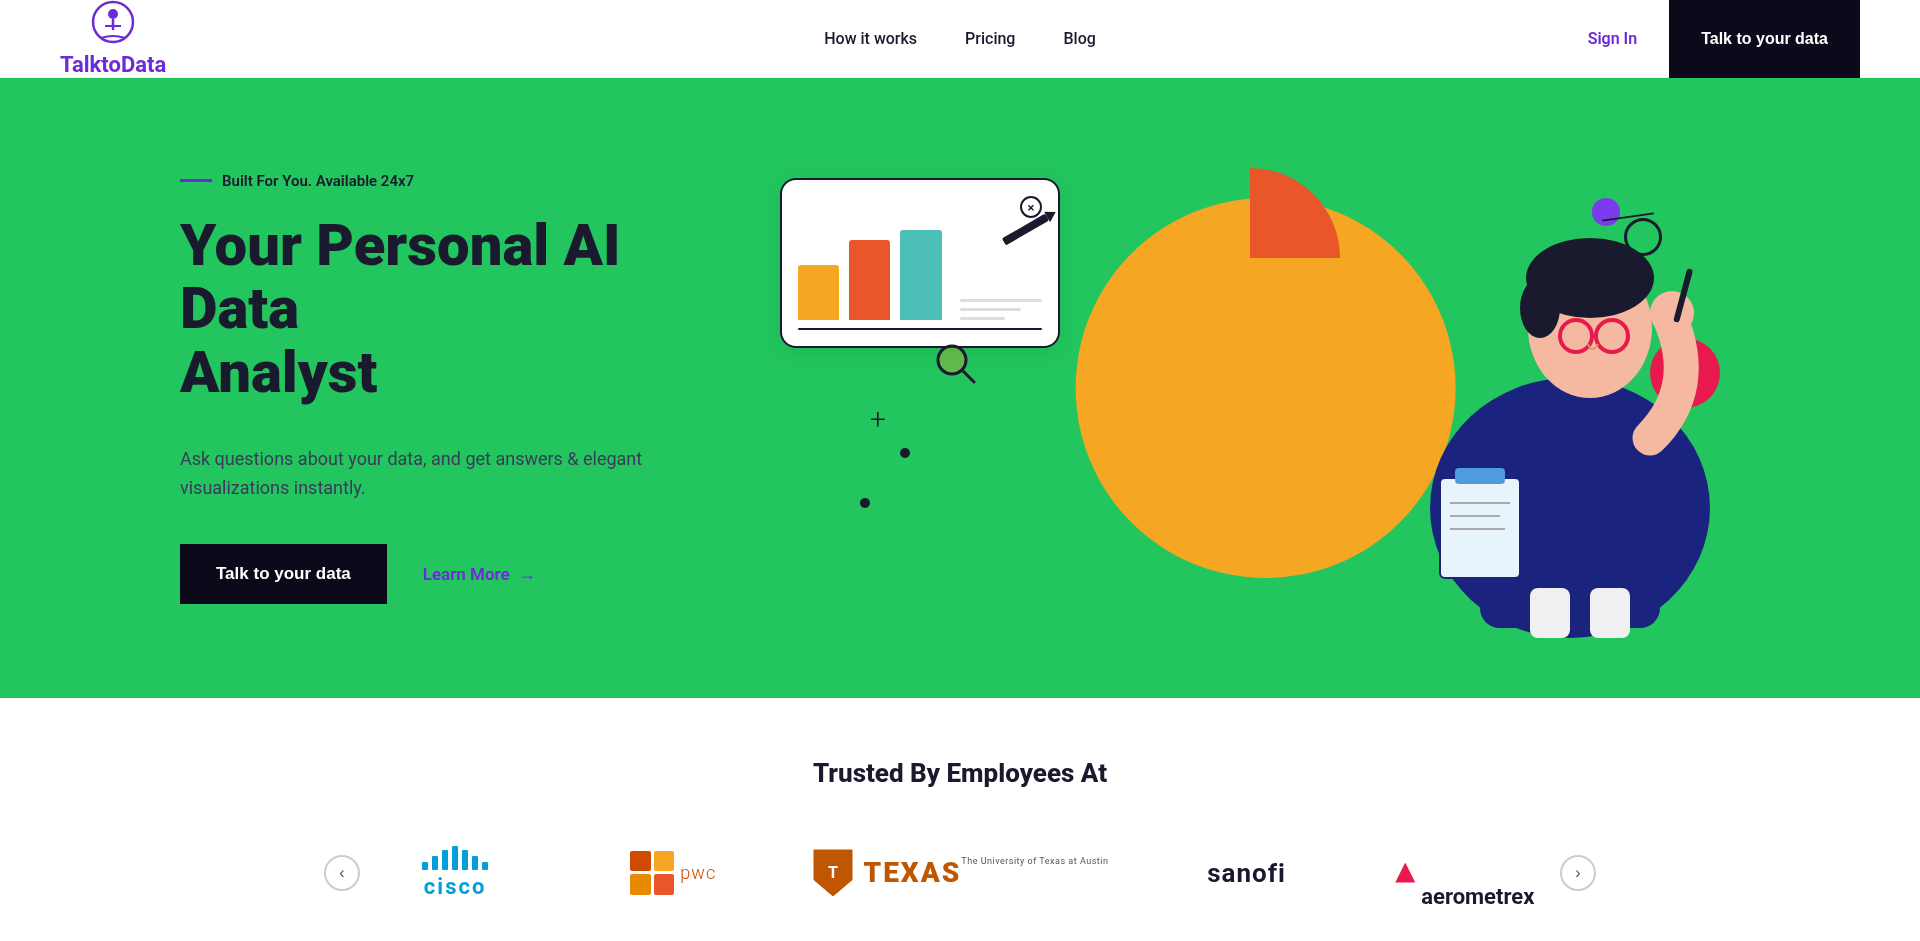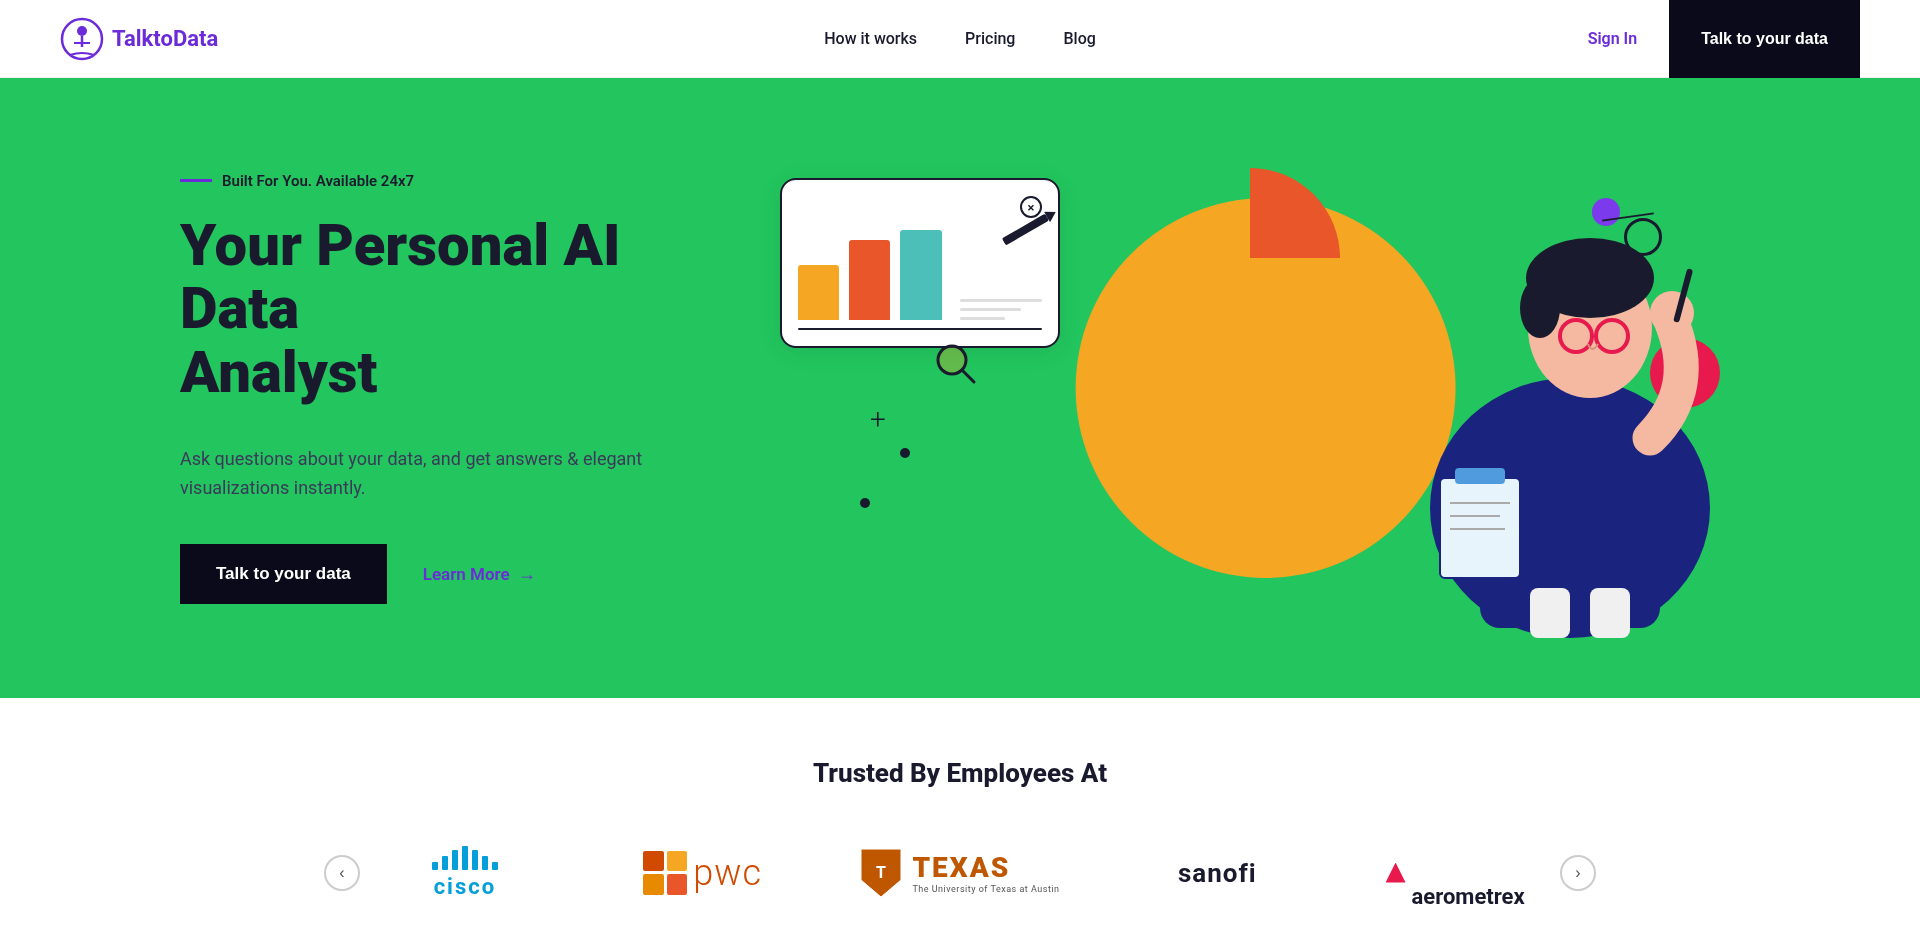--- a/index.html
+++ b/index.html
@@ -15,20 +15,21 @@
       background: #fff;
       border-bottom: 1px solid #eee;
       position: relative;
       z-index: 10;
     }
     .navbar-logo {
       display: flex;
       align-items: center;
       gap: 8px;
       text-decoration: none;
+      flex-direction: column;
     }
     .logo-icon {
       width: 44px;
       height: 44px;
     }
     .logo-text {
       font-size: 22px;
       font-weight: 700;
       color: #1a1a2e;
     }
@@ -350,31 +351,30 @@
       gap: 6px;
     }
     .pwc-squares {
       display: grid;
       grid-template-columns: 1fr 1fr;
       gap: 3px;
       width: 44px;
       height: 44px;
     }
     .pwc-sq { border-radius: 2px; }
-    .pwc-text { font-size: 36px; font-weight: 300; color: #d04a02; letter-spacing: 1px; }
+    .pwc-text { font-size: 18px; font-weight: 300; color: #d04a02; letter-spacing: 1px; }
 
     
     .texas-logo {
       display: flex;
       align-items: center;
       gap: 10px;
     }
     .texas-text-block {
       display: flex;
-      flex-direction: column;
       align-items: flex-start;
     }
     .texas-main { font-size: 28px; font-weight: 900; color: #bf5700; letter-spacing: 2px; }
     .texas-sub { font-size: 9px; color: #555; letter-spacing: 0.5px; }
 
     
     .sanofi-text { font-size: 26px; font-weight: 700; color: #1a1a2e; letter-spacing: 1px; }
 
     
     .aerometrex-logo { display: flex; align-items: center; gap: 6px; }

